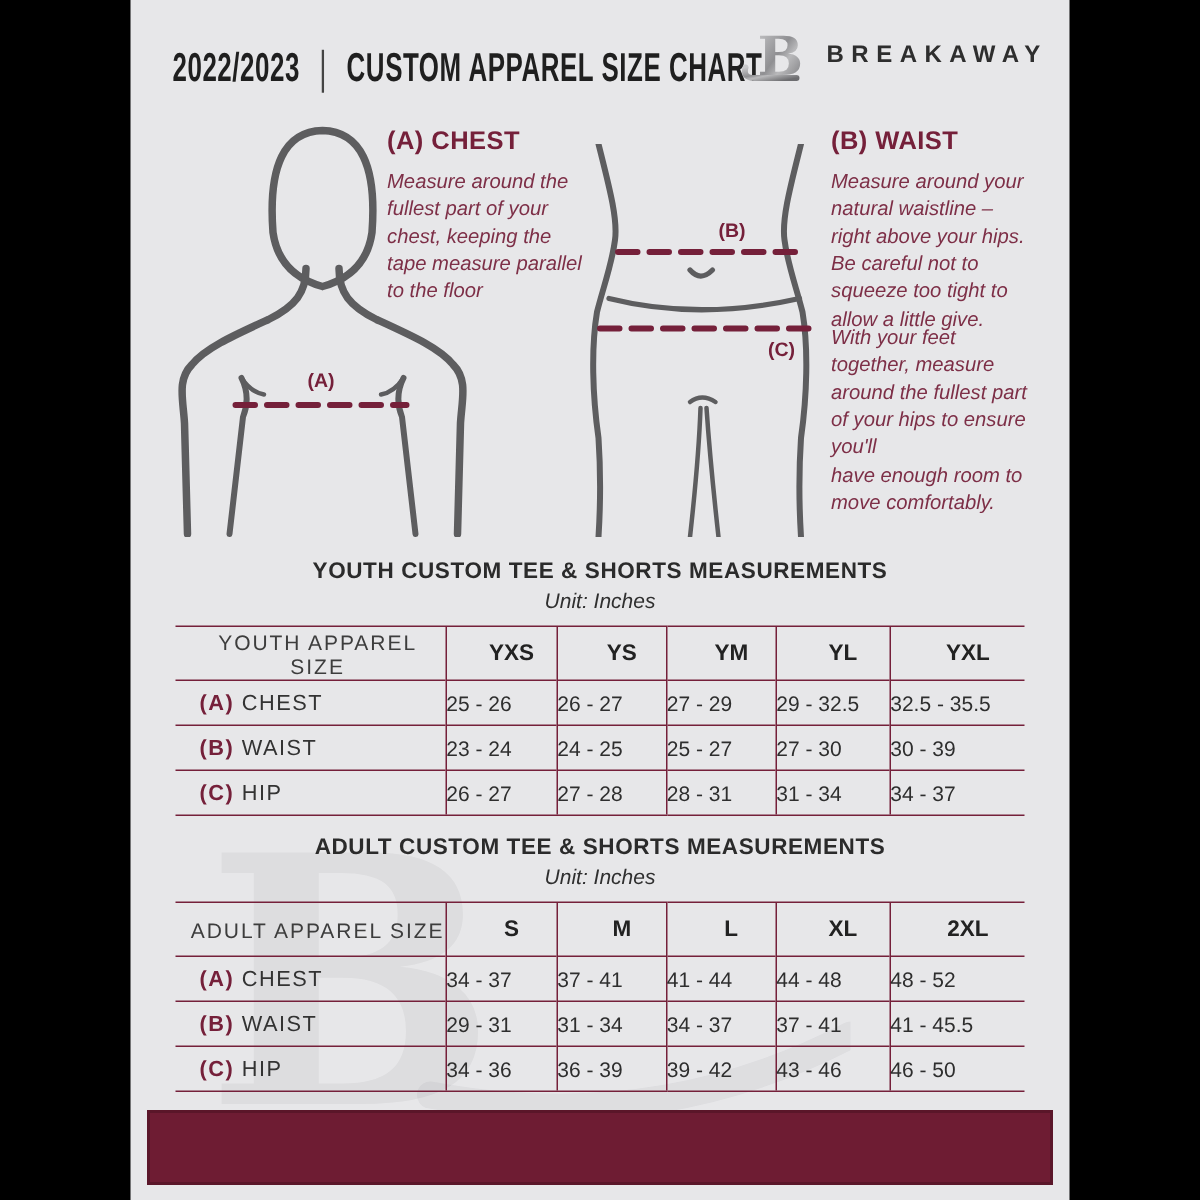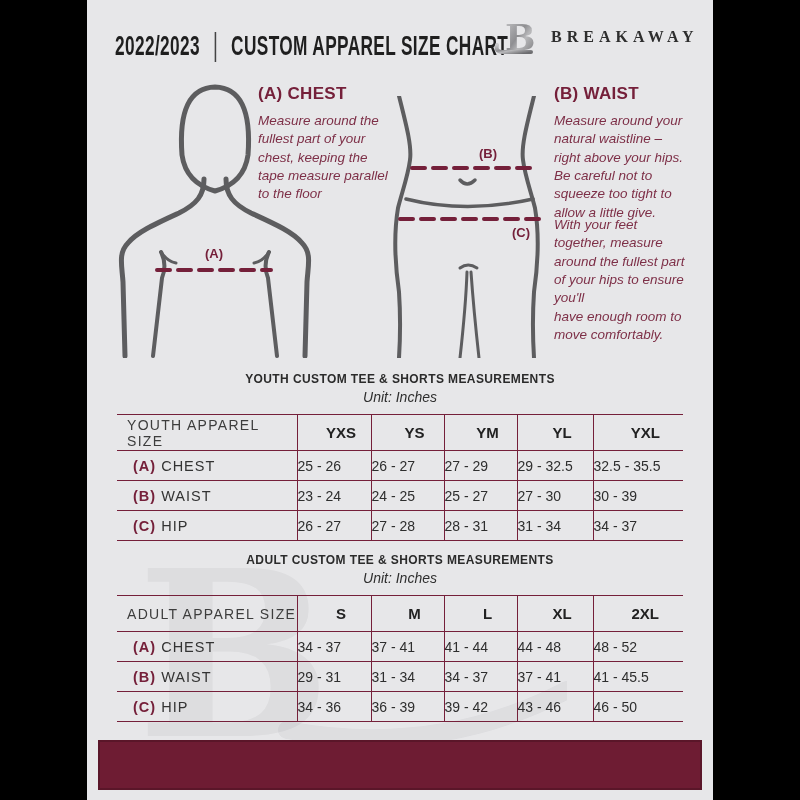--- a/index.html
+++ b/index.html
@@ -14,44 +14,44 @@
   body{background:#000;font-family:"Liberation Sans",sans-serif;position:relative;}
   .page{position:absolute;left:87px;top:0;width:626px;height:800px;background:var(--bg);}
 
   
   .header{position:relative;height:78px;}
   .h-left{position:absolute;left:28px;top:30px;display:flex;align-items:center;gap:18px;
           white-space:nowrap;transform:scale(0.72,1.12);transform-origin:left center;
           font-weight:bold;font-size:24px;color:#1f1f1f;letter-spacing:.5px;}
   .h-pipe{font-weight:normal;color:#444;font-size:26px;transform:scaleY(1.05);}
   .h-right{position:absolute;left:404px;top:14px;display:flex;align-items:center;gap:8px;}
-  .brand{font-weight:bold;font-size:16px;letter-spacing:5px;color:#2e2e2e;font-family:Liberation Serif, serif;}
+  .brand{font-weight:bold;font-size:16px;letter-spacing:5px;color:#2e2e2e;}
 
   
   .guide{position:relative;height:284px;}
   .guide svg{position:absolute;}
   .fig-left{left:20px;top:2px;}
   .fig-right{left:299px;top:18px;}
   .desc{position:absolute;color:var(--maroon);}
   .desc h3{font-size:17px;font-weight:bold;letter-spacing:.3px;margin-bottom:8px;}
   .desc p{font-style:italic;font-size:13.5px;line-height:1.36;white-space:pre-line;opacity:.92;}
   .desc-a{left:171px;top:6px;width:190px;}
   .desc-b{left:467px;top:6px;width:158px;}
   .desc-c{left:467px;top:138px;width:170px;}
 
   
   .section{position:relative;z-index:1;}
-  .sec-title{text-align:center;font-weight:bold;font-size:12px;letter-spacing:.4px;color:#2b2b2b;margin-top:10px;}
+  .sec-title{text-align:center;font-weight:bold;font-size:15px;letter-spacing:.4px;color:#2b2b2b;margin-top:10px;}
   .sec-unit{text-align:center;font-style:italic;font-size:14px;color:#2f2f2f;margin:3px 0 9px;}
   table.size-table{border-collapse:collapse;width:566px;margin:0 auto;table-layout:fixed;}
   .size-table th,.size-table td{border-top:1.5px solid var(--maroon);}
   .size-table tbody tr:last-child td{border-bottom:1.5px solid var(--maroon);}
   .size-table th:not(:first-child),.size-table td:not(:first-child){border-left:1.5px solid var(--maroon);}
   .size-table th{height:36px;font-size:15px;font-weight:bold;color:#222;text-align:center;padding-left:14px;}
-  .size-table th.lbl{text-align:left;font-weight:normal;font-size:14px;letter-spacing:1.3px;color:#3d3d3d;padding-left:10px;}
+  .size-table th.lbl{text-align:center;font-weight:normal;font-size:14px;letter-spacing:1.3px;color:#3d3d3d;padding-left:10px;}
   .size-table td{height:30px;font-size:14px;color:#2e2e2e;}
   .size-table td.lbl{text-align:left;padding-left:16px;font-size:14.5px;letter-spacing:1px;color:#333;}
   .pfx{color:var(--maroon);font-weight:bold;}
   .adult{margin-top:12px;}
 
   
   .watermark{position:absolute;left:50px;top:540px;z-index:0;pointer-events:none;}
   .footer-bar{position:absolute;left:11px;top:740px;width:604px;height:50px;z-index:2;
               background:var(--maroon-dark);border:2px solid rgba(0,0,0,.18);}
 </style>

